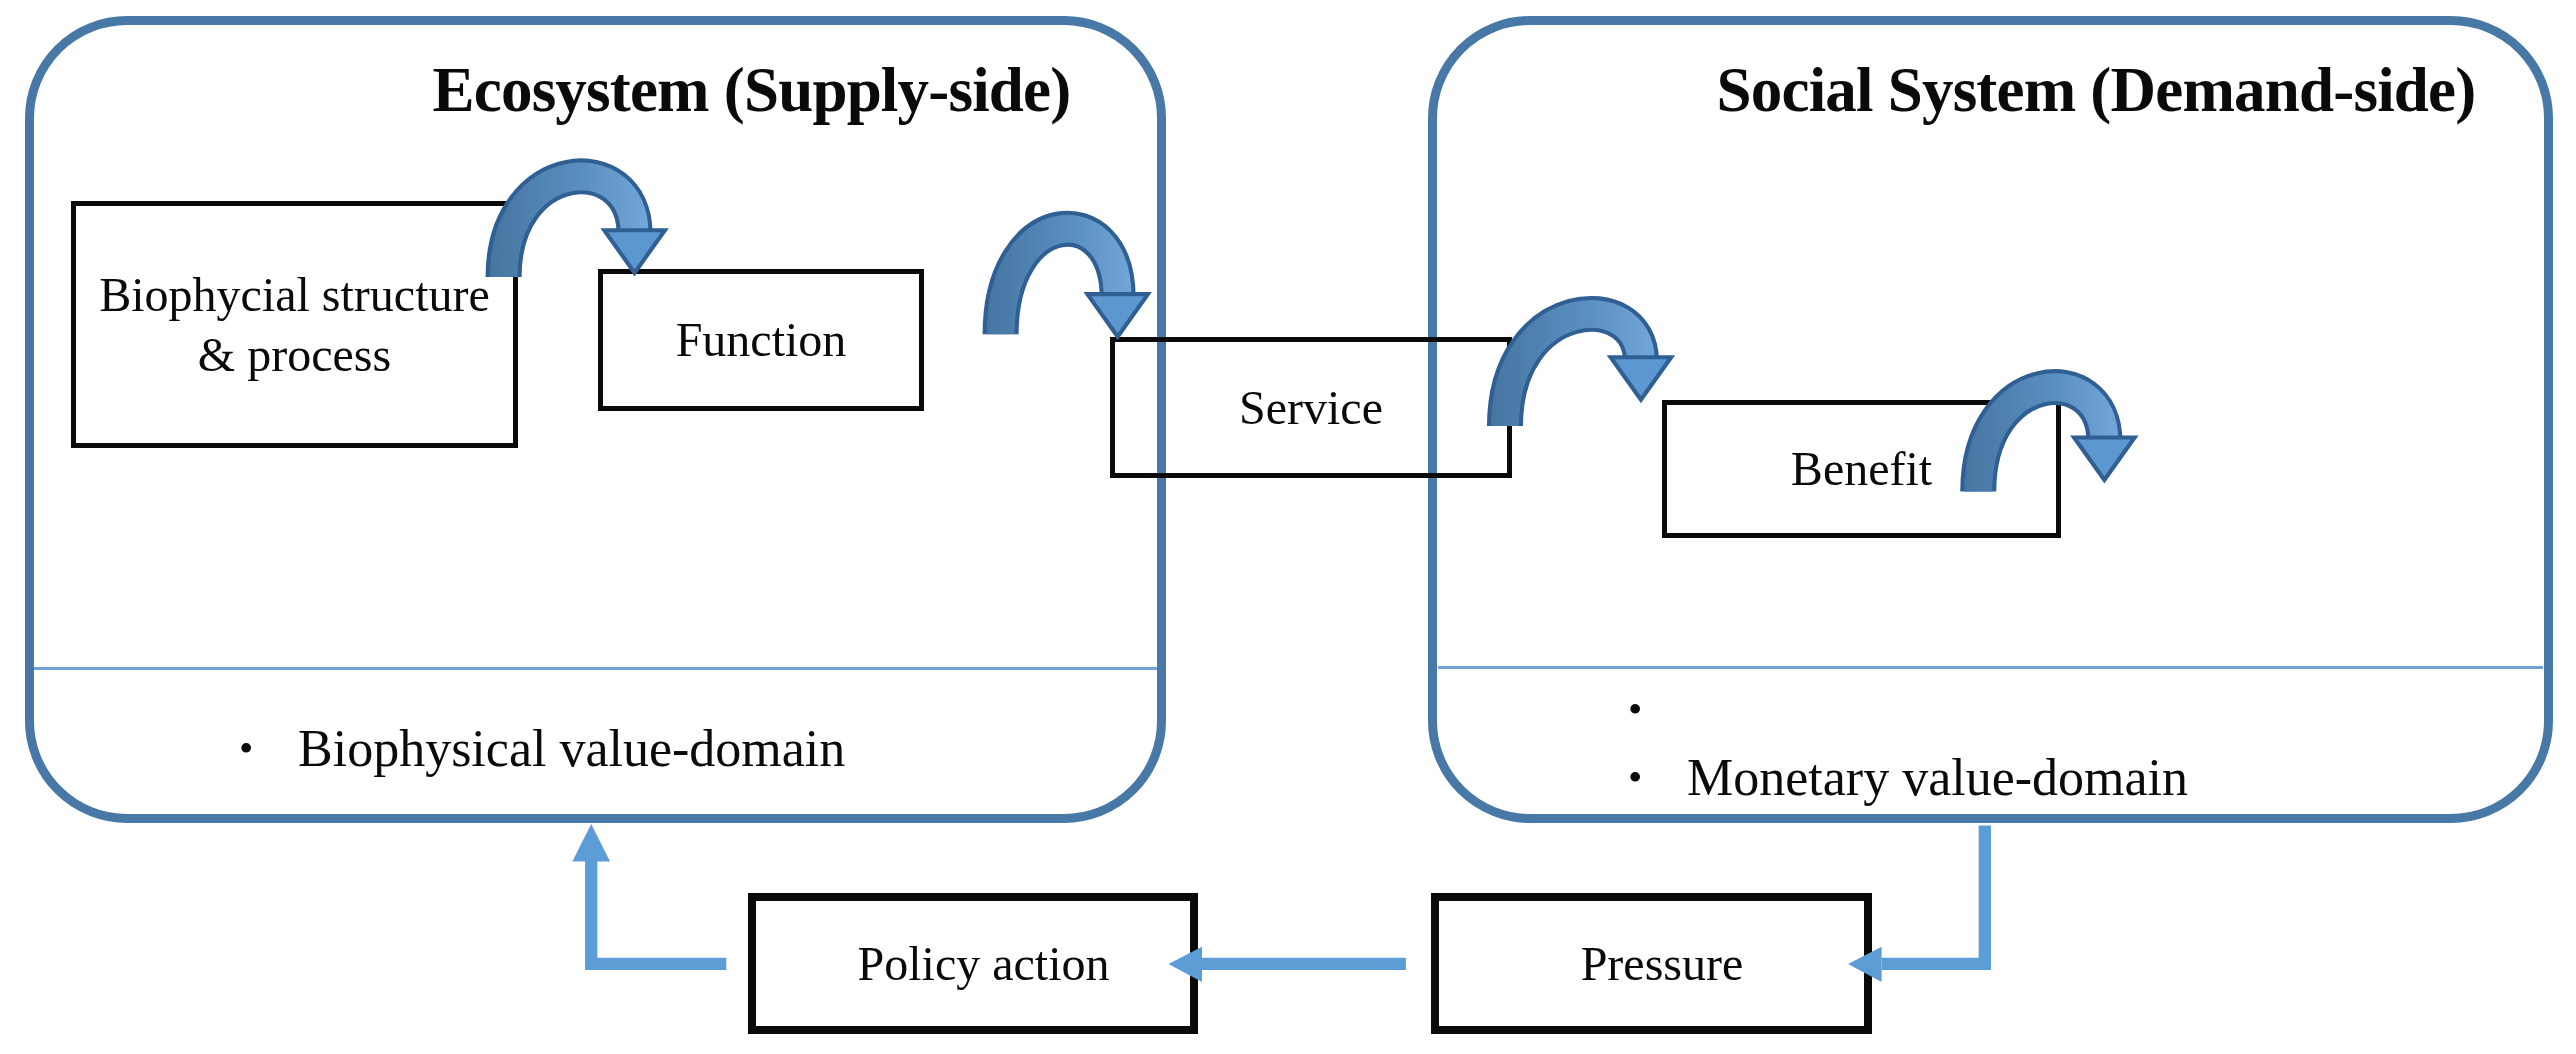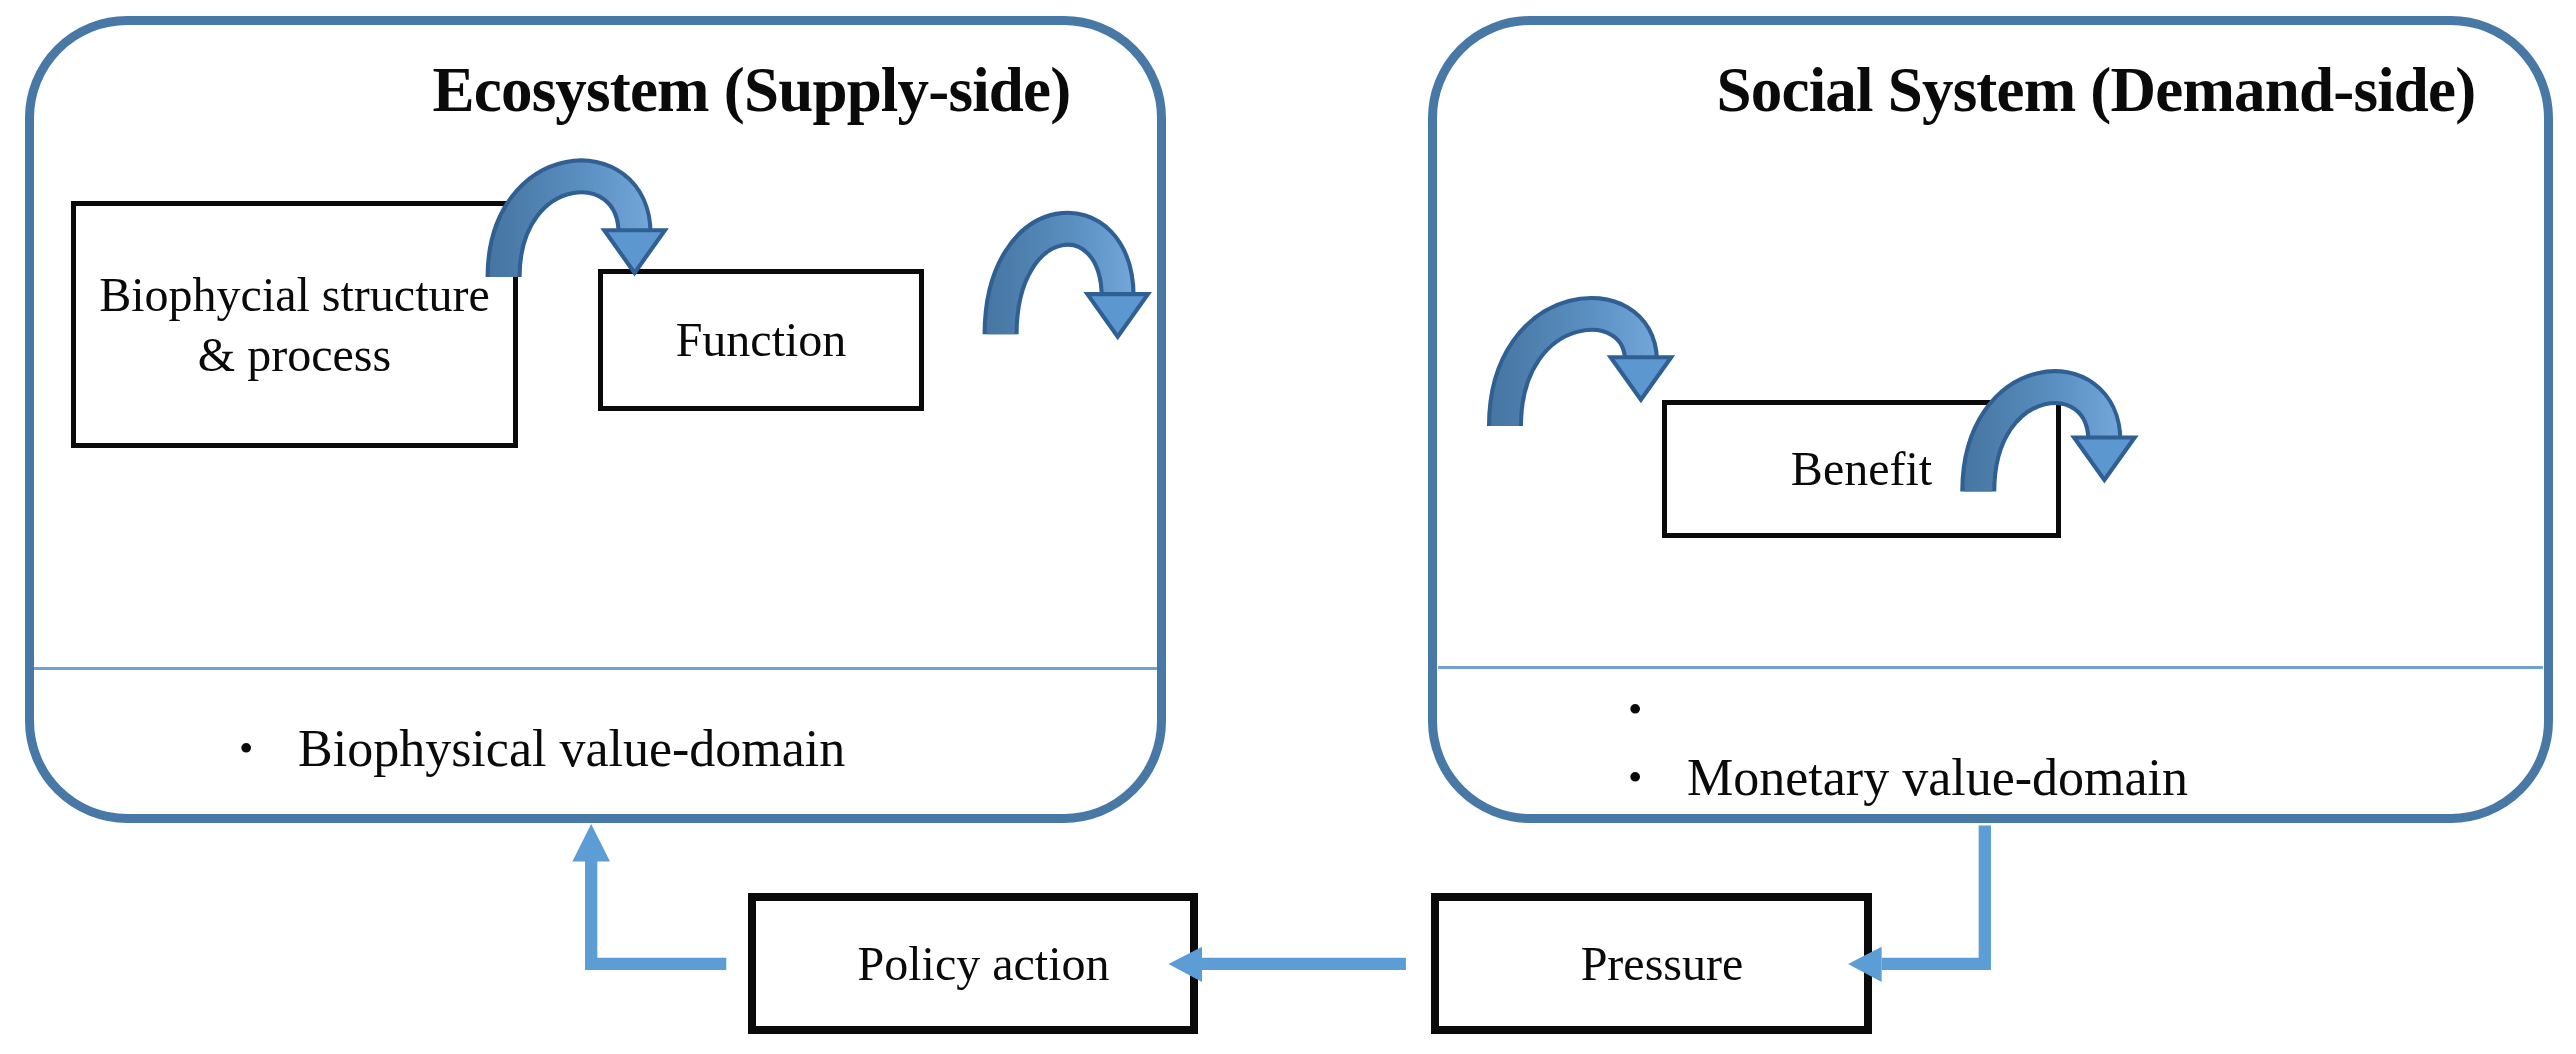--- a/index.html
+++ b/index.html
@@ -104,20 +104,23 @@
 
   <div class="panel-title title-supply">Ecosystem (Supply-side)</div>
   <div class="panel-title title-demand">Social System (Demand-side)</div>
 
   <div class="node node-biophysical">
     <span>Biophycial structure &amp; process</span>
   </div>
   <div class="node node-function">
     <span>Function</span>
   </div>
+  <div class="node node-service">
+    <span>Service</span>
+  </div>
   <div class="node node-benefit">
     <span>Benefit</span>
   </div>
 
   <div class="node node-heavy node-policy">
     <span>Policy action</span>
   </div>
   <div class="node node-heavy node-pressure">
     <span>Pressure</span>
   </div>

